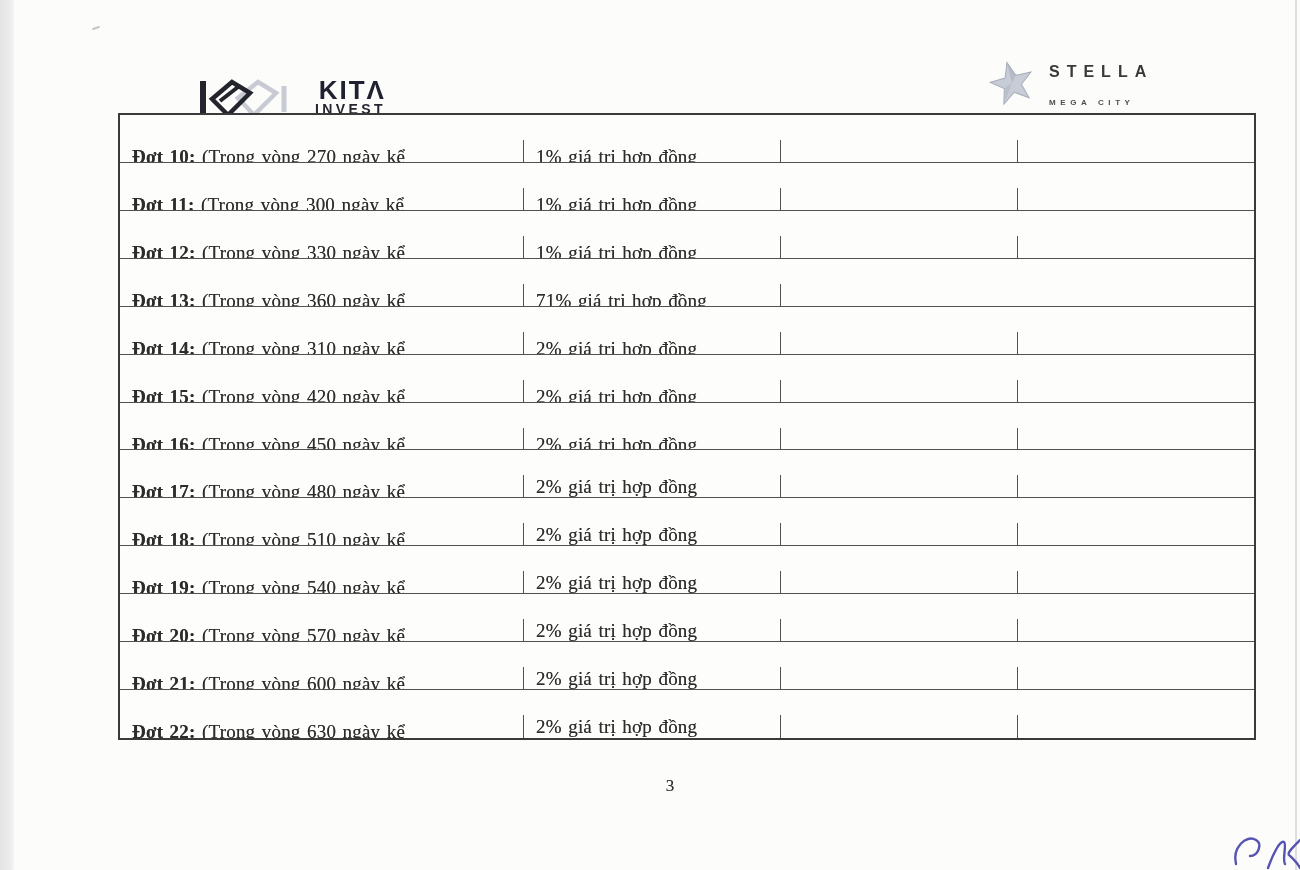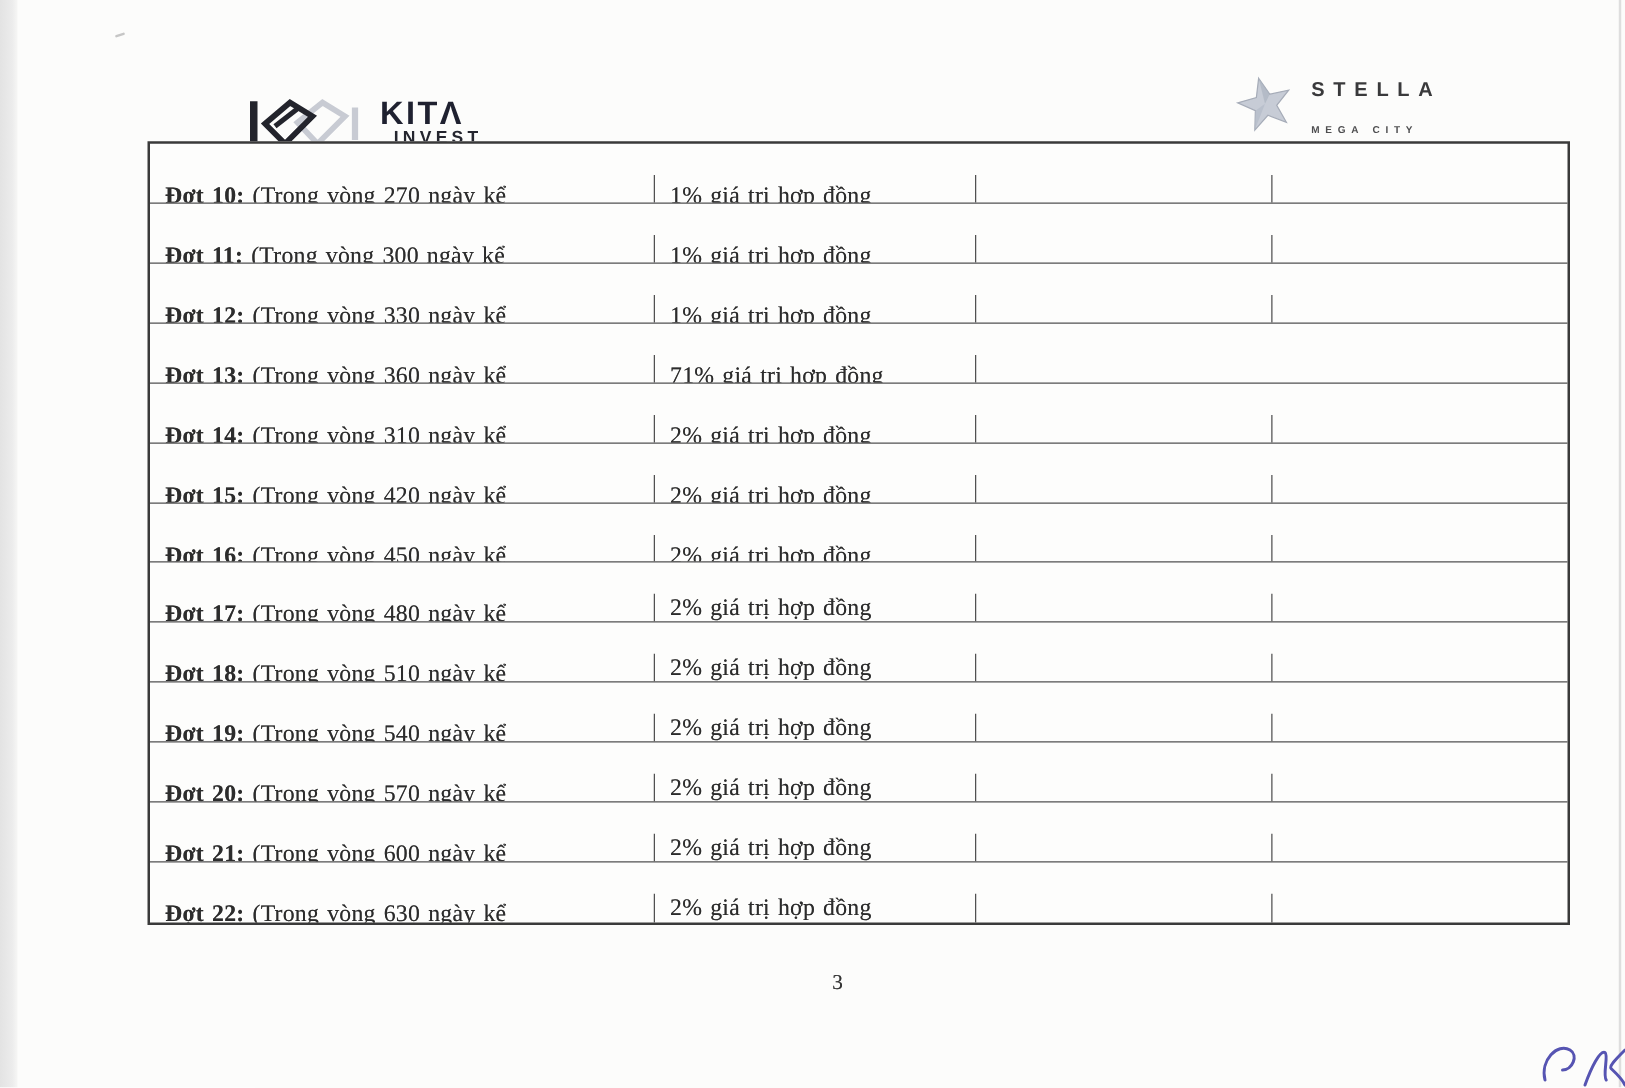--- a/index.html
+++ b/index.html
@@ -13,21 +13,21 @@
     background:linear-gradient(to right,#e3e3e3,#ececec 70%,#f6f6f5); }
   .scan-edge-right { position:absolute; left:1295px; top:0; width:2px; height:870px; background:#dedede; }
   .speck { position:absolute; background:#bdbdbd; border-radius:50%; }
   .spk1 { left:92px; top:27px; width:8px; height:2px; border-radius:1px; transform:rotate(-18deg); background:#c6c6c6; }
   .spk2 { left:283px; top:490px; width:3px; height:3px; }
   .spk3 { left:800px; top:510px; width:3px; height:3px; background:#9d9d9d; }
   .spk4 { left:926px; top:523px; width:2px; height:2px; }
 
   
   .kita-logo { position:absolute; left:198px; top:78px; display:flex; align-items:flex-start; gap:10px; }
-  .kita-text { display:flex; flex-direction:column; align-items:flex-start; font-family:"Liberation Sans","DejaVu Sans",sans-serif; }
+  .kita-text { display:flex; flex-direction:column; align-items:flex-end; font-family:"Liberation Sans","DejaVu Sans",sans-serif; }
   .kita-title { font-size:26px; font-weight:700; letter-spacing:2px; color:#1f2130; line-height:24px; }
   .kita-sub { font-size:14px; font-weight:700; letter-spacing:3.4px; color:#24252e; line-height:14px; margin-top:0px;padding-left:11px; }
 
   
   .stella-logo { position:absolute; left:983px; top:60px; display:flex; align-items:center; gap:8px; }
   .stella-text { display:flex; flex-direction:column; font-family:"Liberation Sans","DejaVu Sans",sans-serif; }
   .stella-title { font-size:16px; font-weight:700; letter-spacing:7px; color:#39393b; line-height:17px; }
   .stella-sub { font-size:8px; font-weight:700; letter-spacing:4.6px; color:#4e4e50; line-height:9px; margin-top:18px; }
 
   

